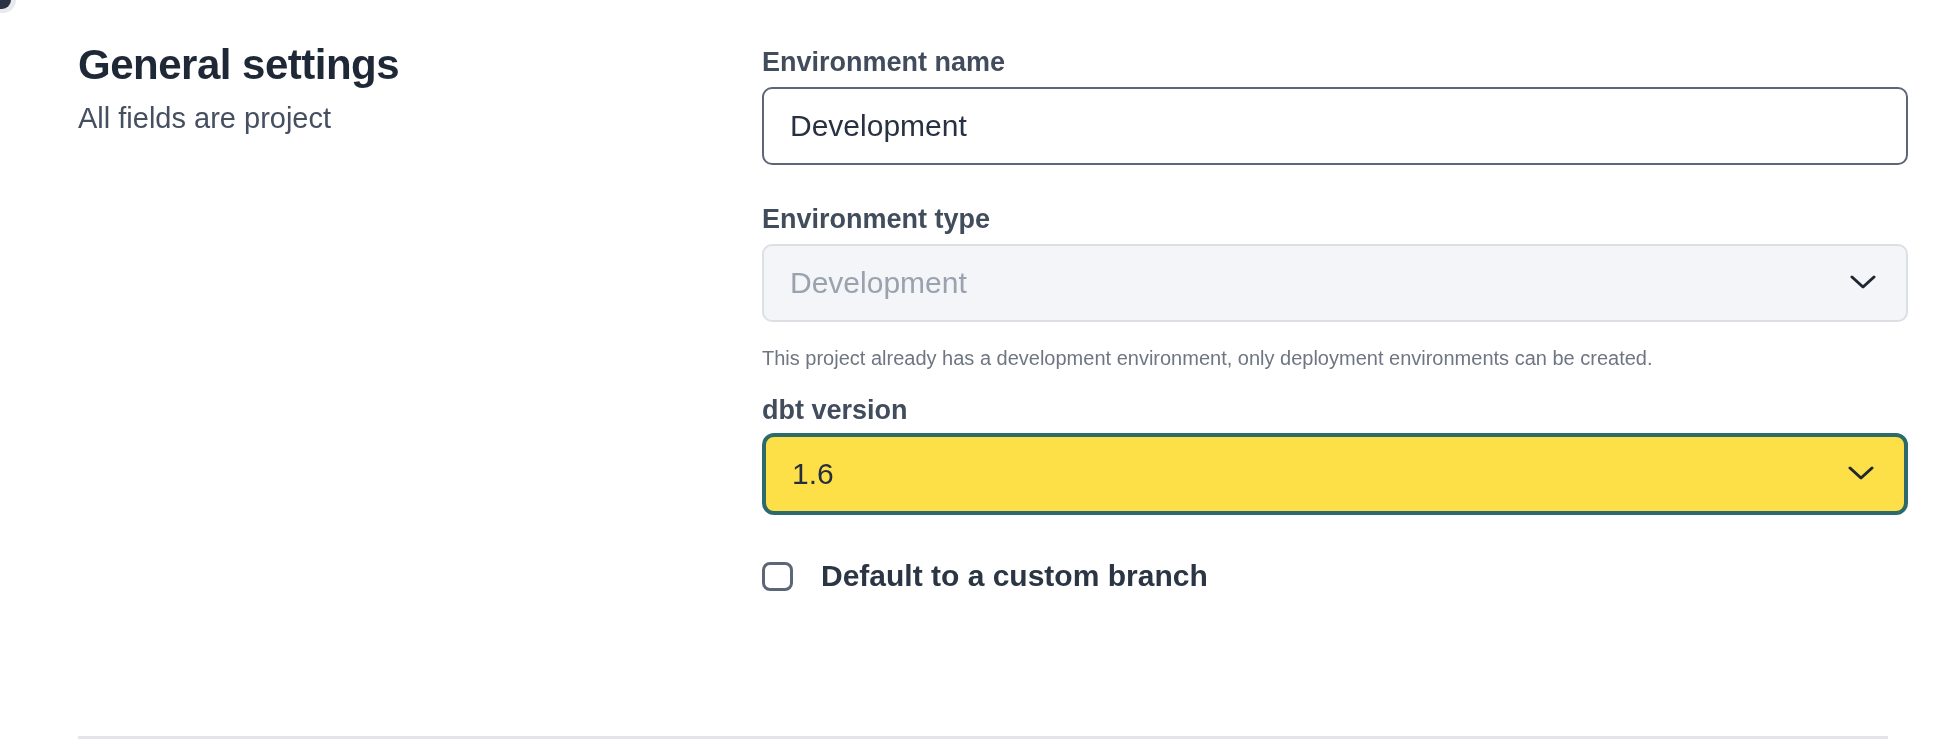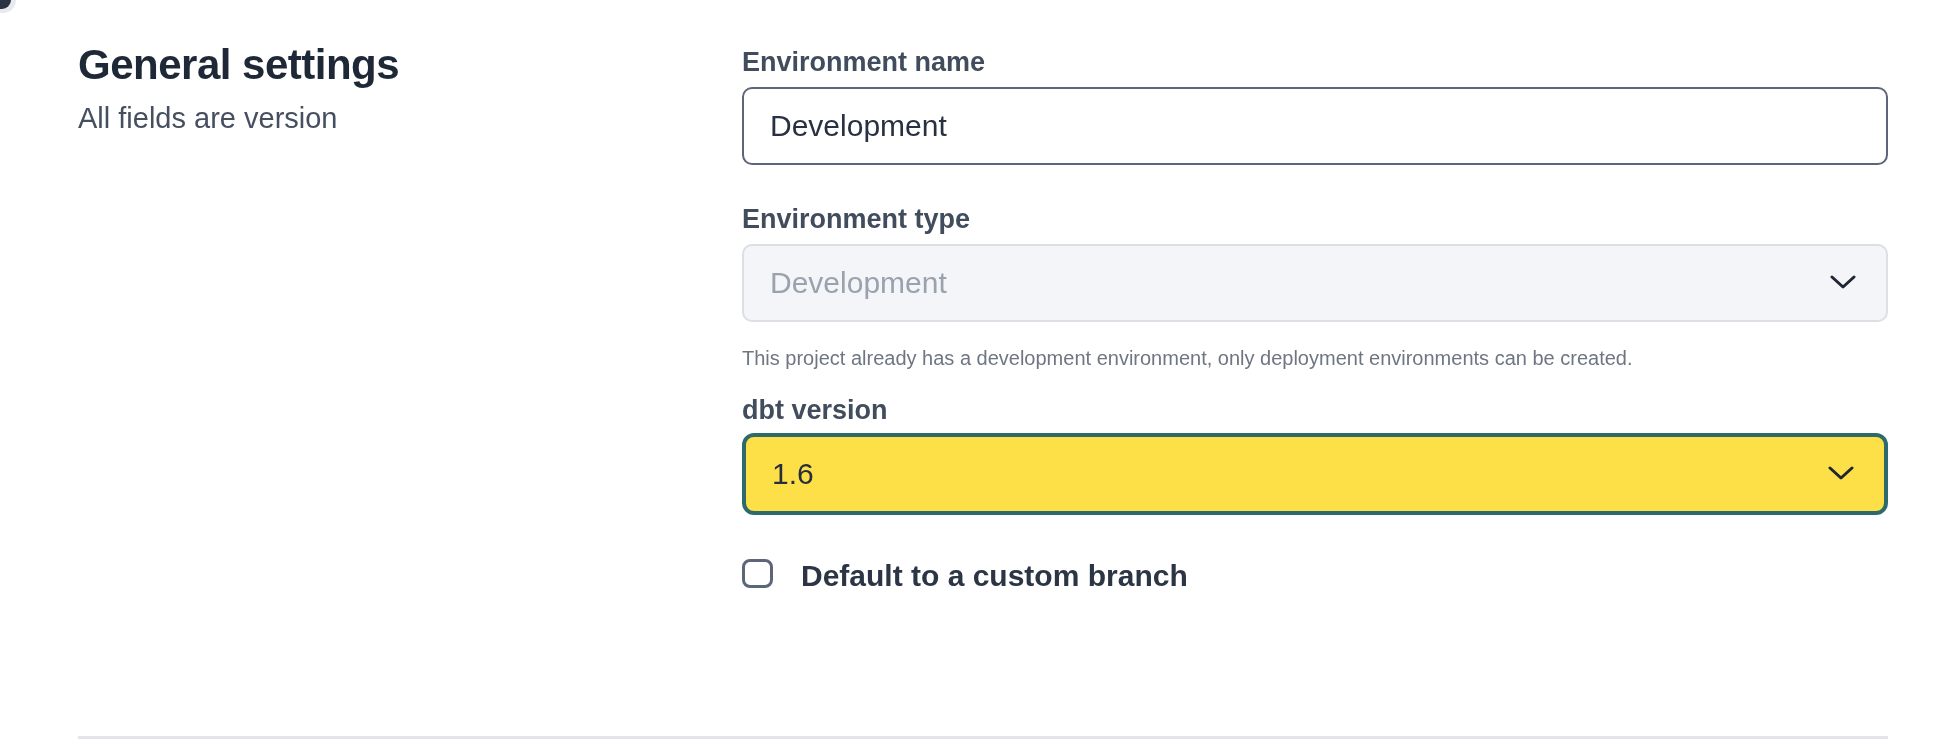--- a/index.html
+++ b/index.html
@@ -23,20 +23,21 @@
   .corner-dark {
     position: absolute; top: 0; left: 0;
     width: 11px; height: 9px;
     background: #2b3242;
     border-bottom-right-radius: 10px;
   }
 
   .content {
     display: flex;
     padding: 40px 98px 0 78px;
+    gap: 20px;
   }
   .left-col { width: 664px; flex: none; }
   .page-title {
     font-size: 42px; font-weight: 700;
     color: #1e2837; letter-spacing: -0.5px;
     line-height: 50px;
     margin: 0;
   }
   .page-subtitle {
     font-size: 29px; font-weight: 400;
@@ -99,21 +100,21 @@
   .helper-text {
     font-size: 20px; color: #6e7682;
     line-height: 40px;
     margin-top: 16px;
     max-width: 1146px;
   }
 
   .label3 { margin-top: 16px; margin-bottom: 6px; }
 
   .checkbox-row {
-    display: flex; 
+    display: flex; align-items: center;
   }
   .checkbox {
     width: 31px; height: 29px;
     border: 3px solid #5d6678;
     border-radius: 8px;
     background: #ffffff;
     flex: none;
     cursor: pointer;
   }
   .checkbox-label {
@@ -133,21 +134,21 @@
 </head>
 <body>
 
 <div class="corner-gray"></div>
 <div class="corner-dark"></div>
 
 <div class="content">
 
   <div class="left-col">
     <h1 class="page-title">General settings</h1>
-    <div class="page-subtitle">All fields are version</div>
+    <div class="page-subtitle">All fields are project</div>
   </div>
 
   <div class="right-col">
 
     <div class="field-label">Environment name</div>
     <input class="text-input" type="text" value="Development" style="">
 
     <div class="field-label gap-lg">Environment type</div>
     <div class="select disabled">
       <span class="select-value">Development</span>

